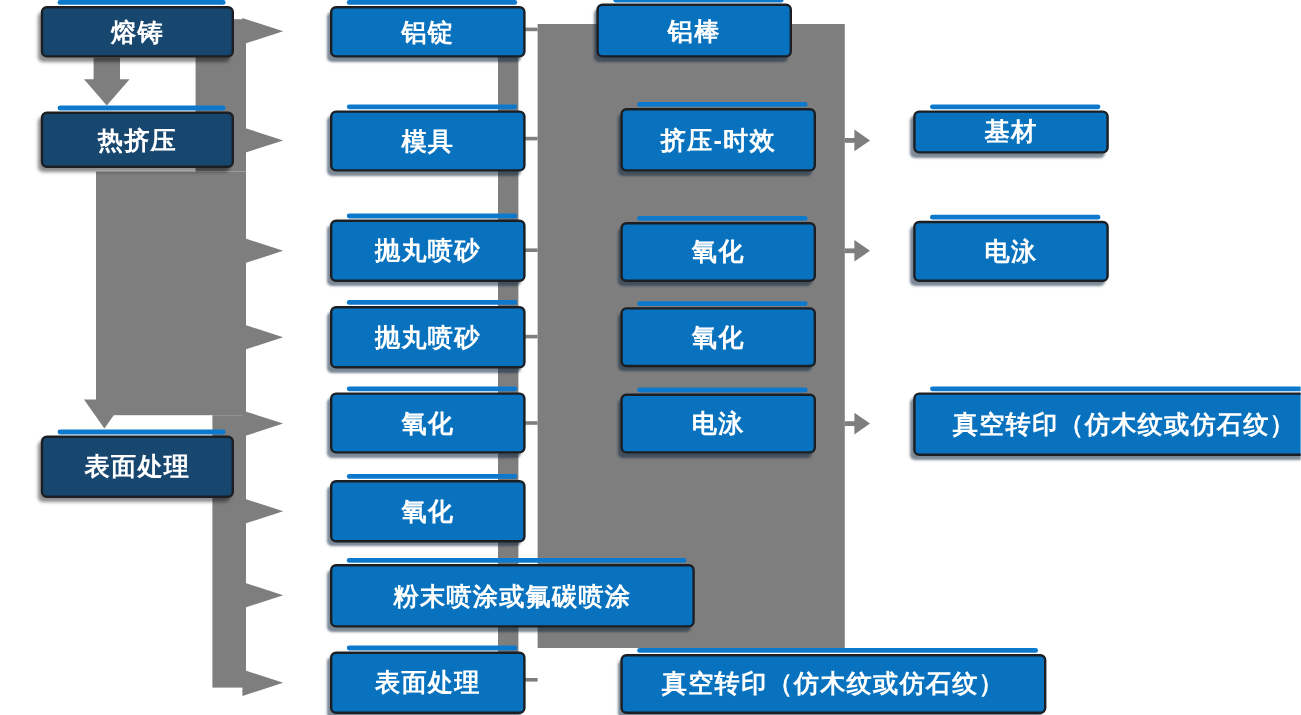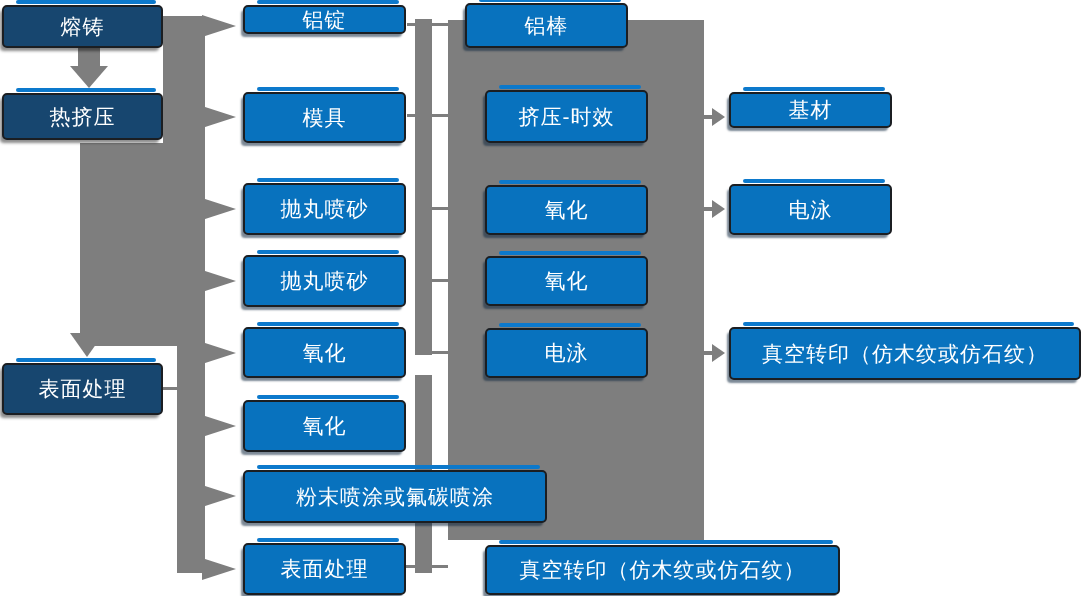--- a/index.html
+++ b/index.html
@@ -22,25 +22,26 @@
   .bar,.head{fill:var(--c-gray);}
   .node{
     position:absolute;
     box-sizing:border-box;
     display:flex;align-items:center;justify-content:center;
     background:var(--c-node);
     color:var(--c-text);
     border:2px solid var(--c-border);
     border-radius:5px;
     font-size:21px;
-    font-weight:400;
+    font-weight:700;
     letter-spacing:1px;
     white-space:nowrap;
     box-shadow:-3px 4px 2px -1px rgba(14,38,62,0.55);
     z-index:2;
+    margin-left:32px;
   }
   .node::after{
     content:"";
     position:absolute;
     top:-7px;left:12px;right:5px;height:4px;
     background:var(--c-glint);
     border-radius:2px;
   }
   .node.dark{background:var(--c-node-dark);box-shadow:-3px 4px 3px -1px rgba(0,0,0,0.45);}
 </style>
@@ -88,21 +89,21 @@
     <rect class="bar" x="704" y="207" width="9" height="4"></rect>
     <polygon class="head" points="712,200 725,209 712,218"></polygon>
     <rect class="bar" x="704" y="351" width="9" height="4"></rect>
     <polygon class="head" points="712,344 725,353 712,362"></polygon>
   </svg>
 
   <div class="node dark" style="left:2px;top:5px;width:161px;height:43px;">熔铸</div>
   <div class="node dark" style="left:2px;top:93px;width:161px;height:47px;">热挤压</div>
   <div class="node dark" style="left:2px;top:363px;width:161px;height:52px;">表面处理</div>
 
-  <div class="node" style="left:243px;top:5px;width:163px;height:29px;">铝锭</div>
+  <div class="node" style="left:243px;top:5px;width:163px;height:43px;">铝锭</div>
   <div class="node" style="left:243px;top:92px;width:163px;height:51px;text-align:right;">模具</div>
   <div class="node" style="left:243px;top:183px;width:163px;height:52px;">抛丸喷砂</div>
   <div class="node" style="left:243px;top:255px;width:163px;height:52px;">抛丸喷砂</div>
   <div class="node" style="left:243px;top:327px;width:163px;height:51px;">氧化</div>
   <div class="node" style="left:243px;top:400px;width:163px;height:52px;">氧化</div>
   <div class="node" style="left:243px;top:470px;width:304px;height:53px;">粉末喷涂或氟碳喷涂</div>
   <div class="node" style="left:243px;top:543px;width:163px;height:52px;">表面处理</div>
 
   <div class="node" style="left:465px;top:3px;width:163px;height:45px;">铝棒</div>
   <div class="node" style="left:485px;top:90px;width:163px;height:53px;">挤压-时效</div>

